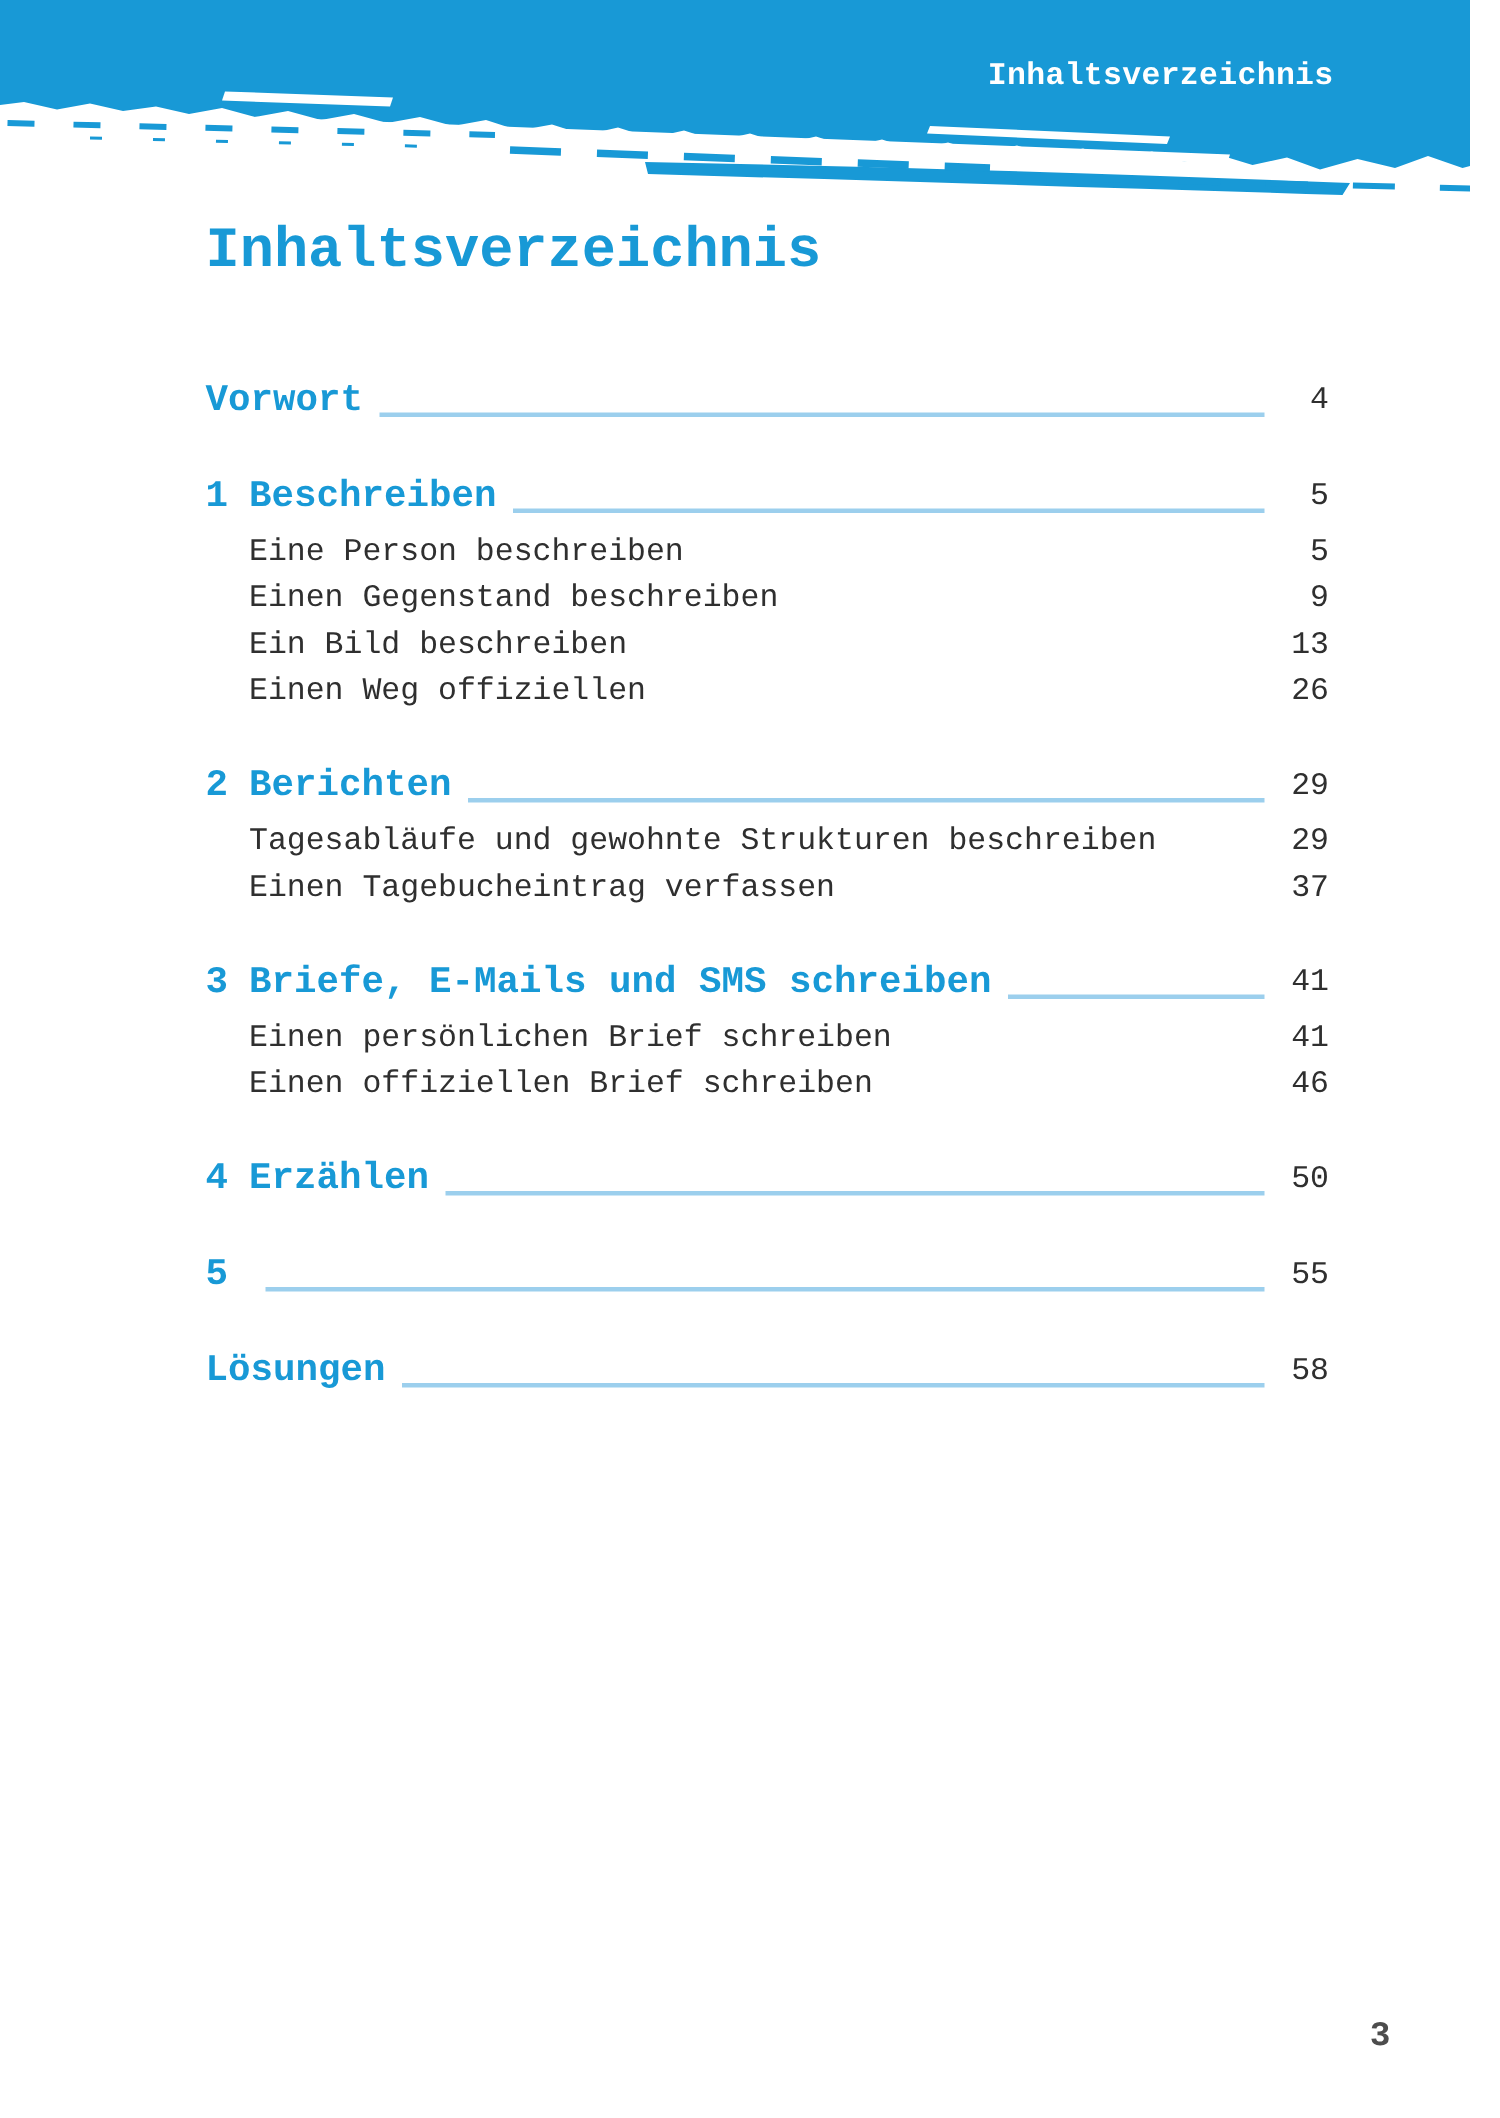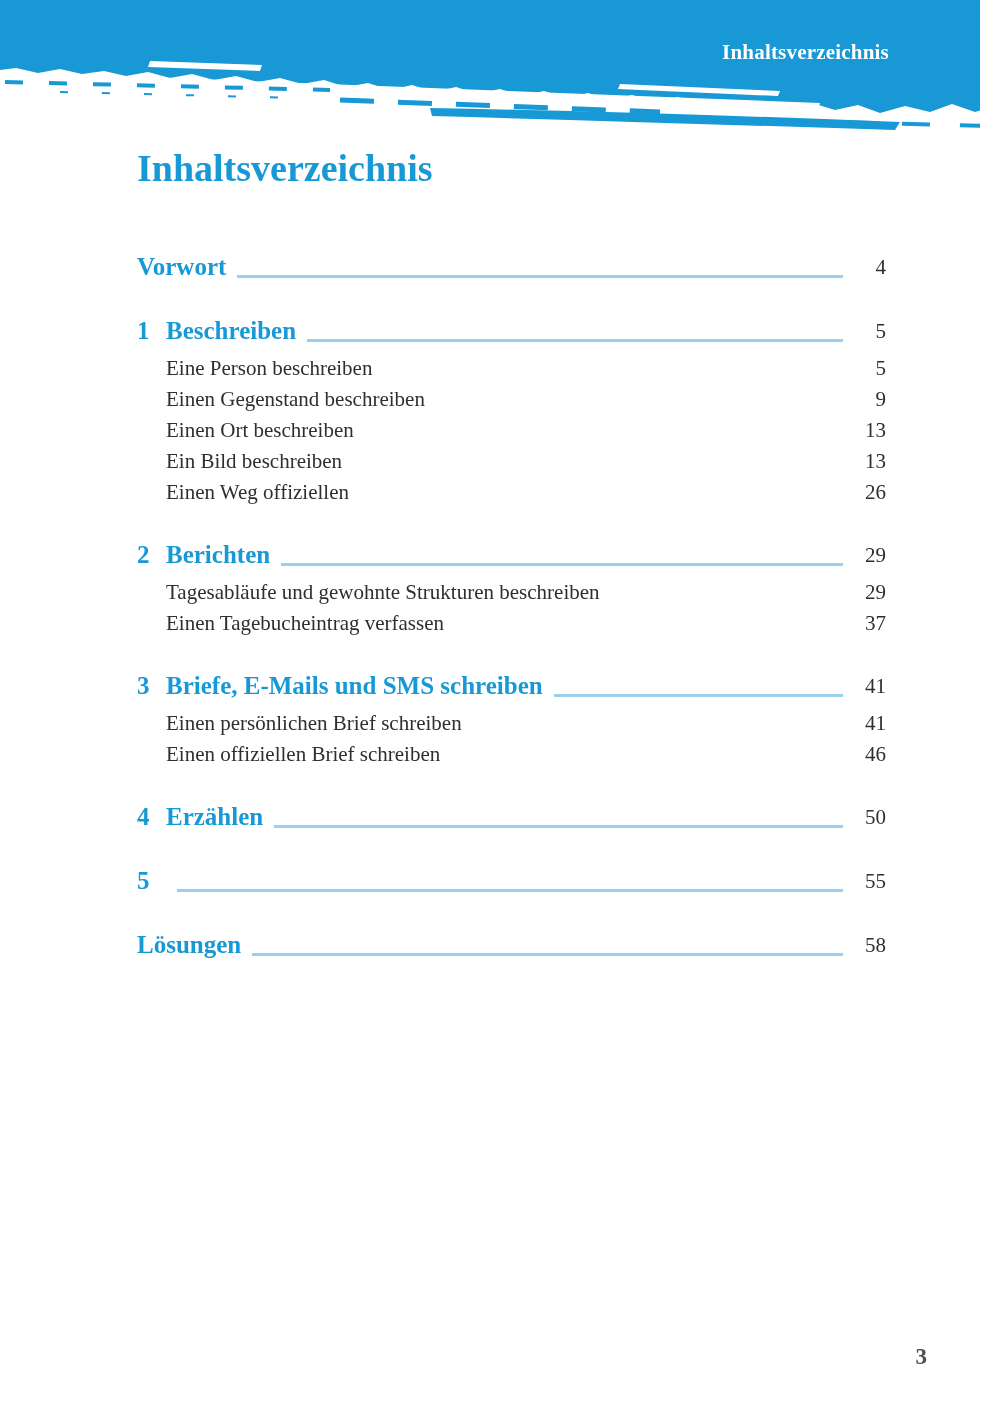--- a/index.html
+++ b/index.html
@@ -2,21 +2,21 @@
 <html style="--accent: #1899d6; --leader: #9ccfed; --bodytext: #2f2f2f; --footertext: #4d4d4d;"><head>
 <meta charset="utf-8">
 <style>
   html, body { margin: 0; padding: 0; background: #ffffff; }
   .page {
     position: relative;
     width: 980px;
     height: 1412px;
     background: #ffffff;
     overflow: hidden;
-    font-family: Liberation Serif, serif;
+    font-family: Liberation Mono, monospace;
   }
 
   
   .header-band {
     position: absolute;
     top: 0; left: 0;
     width: 1000px; height: 135px;
   }
   .header-band svg { position: absolute; top: 0; left: 0; display: block; }
   .header-label {
@@ -142,24 +142,20 @@
         </div>
         <div class="toc-row sub">
           <span class="lbl">Eine Person beschreiben</span>
           <span class="pagenum">5</span>
         </div>
         <div class="toc-row sub">
           <span class="lbl">Einen Gegenstand beschreiben</span>
           <span class="pagenum">9</span>
         </div>
         <div class="toc-row sub">
-          <span class="lbl">Einen Ort beschreiben</span>
-          <span class="pagenum">13</span>
-        </div>
-        <div class="toc-row sub">
           <span class="lbl">Ein Bild beschreiben</span>
           <span class="pagenum">13</span>
         </div>
         <div class="toc-row sub">
           <span class="lbl">Einen Weg offiziellen</span>
           <span class="pagenum">26</span>
         </div>
         <div class="toc-row heading">
           <span class="num">2</span>
           <span class="lbl">Berichten</span>

